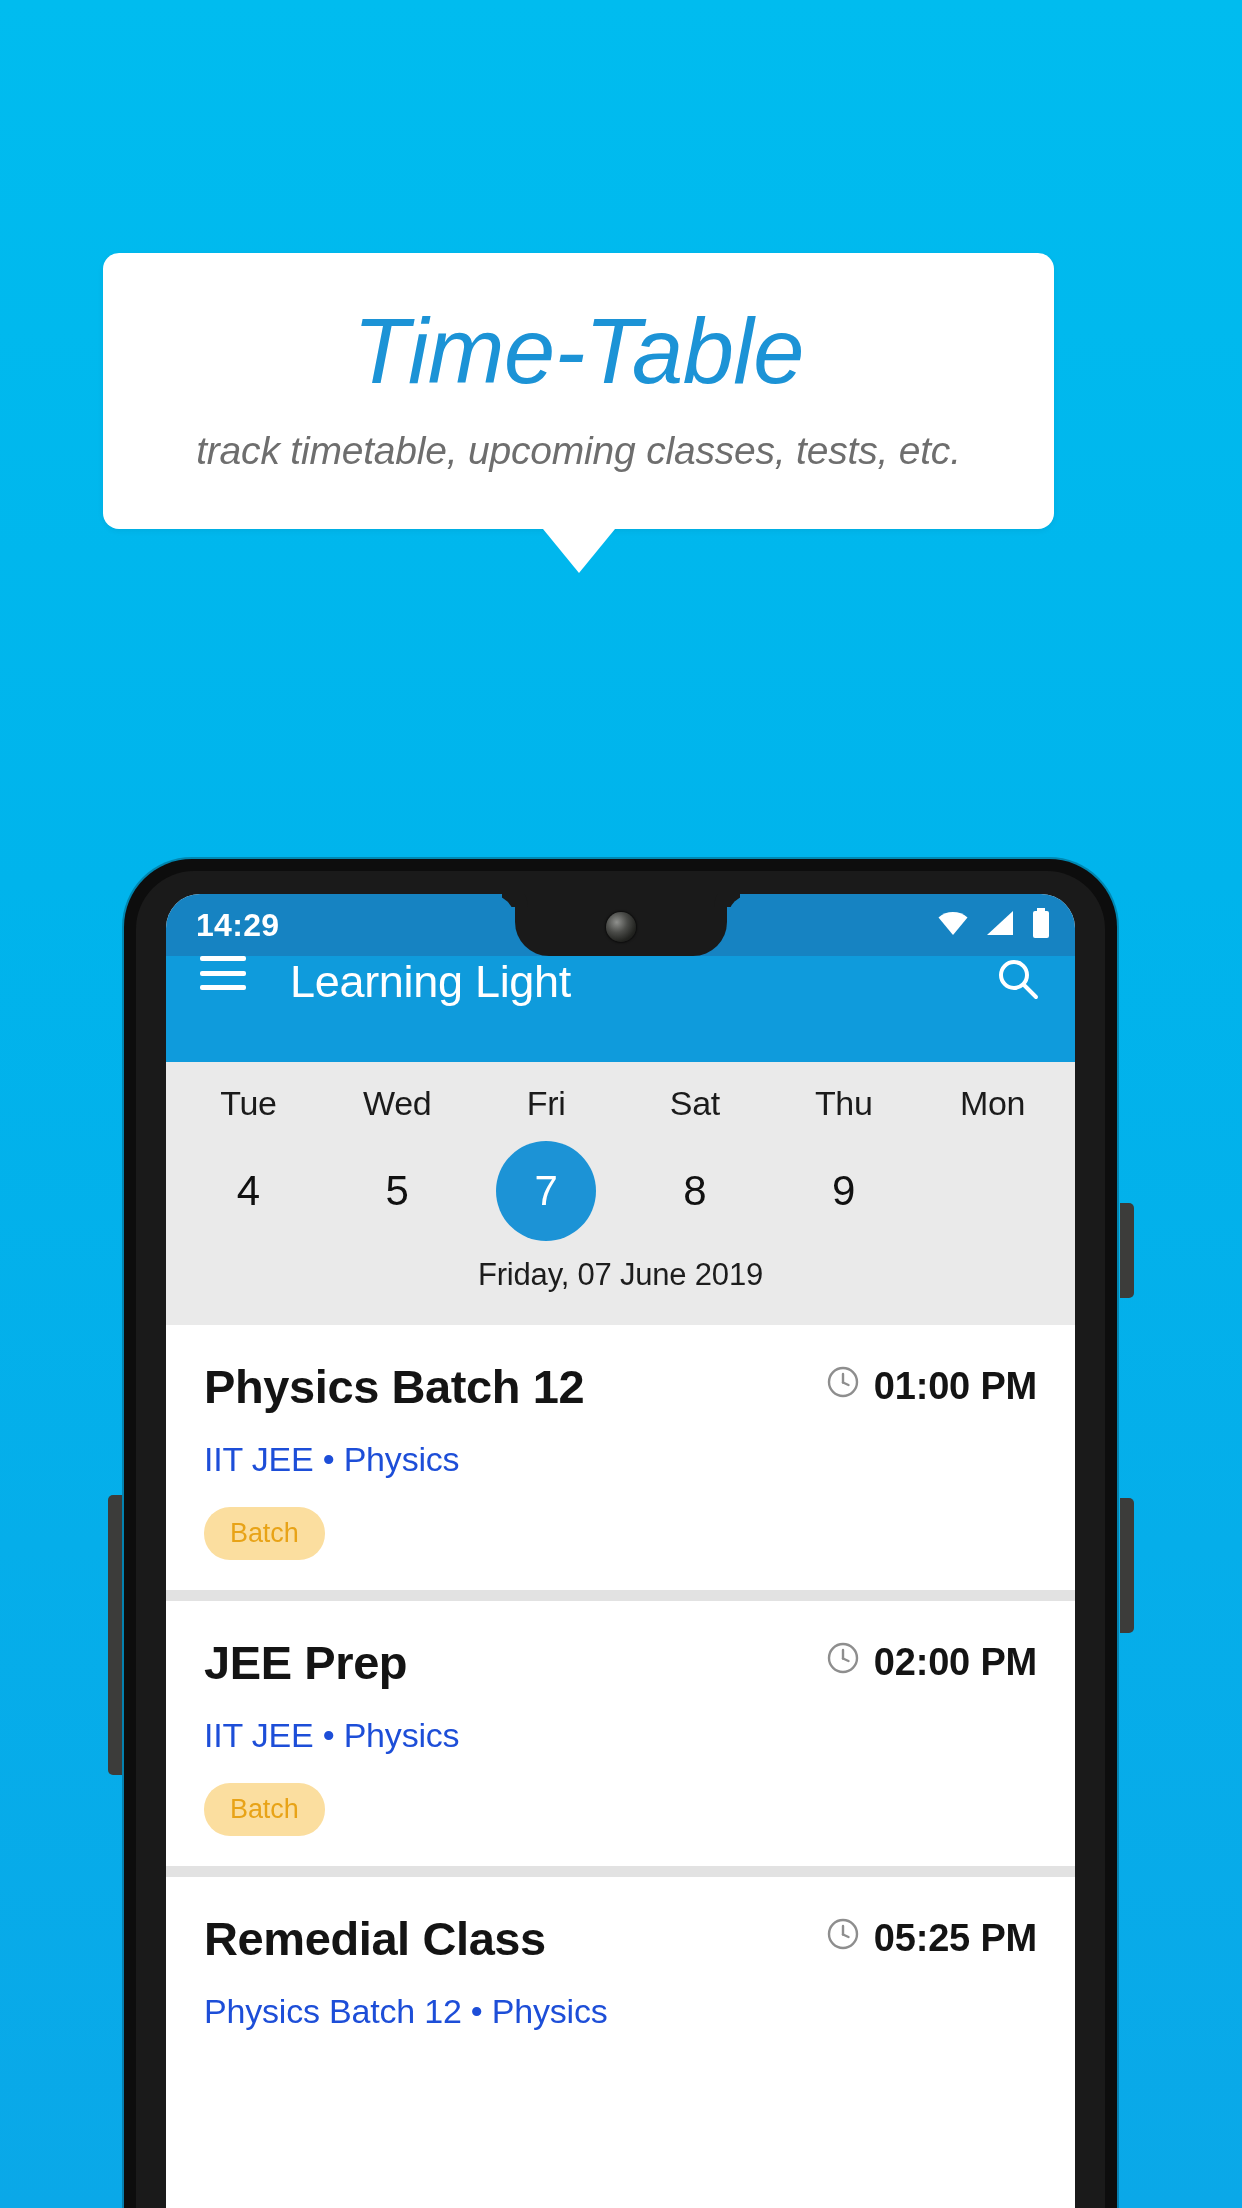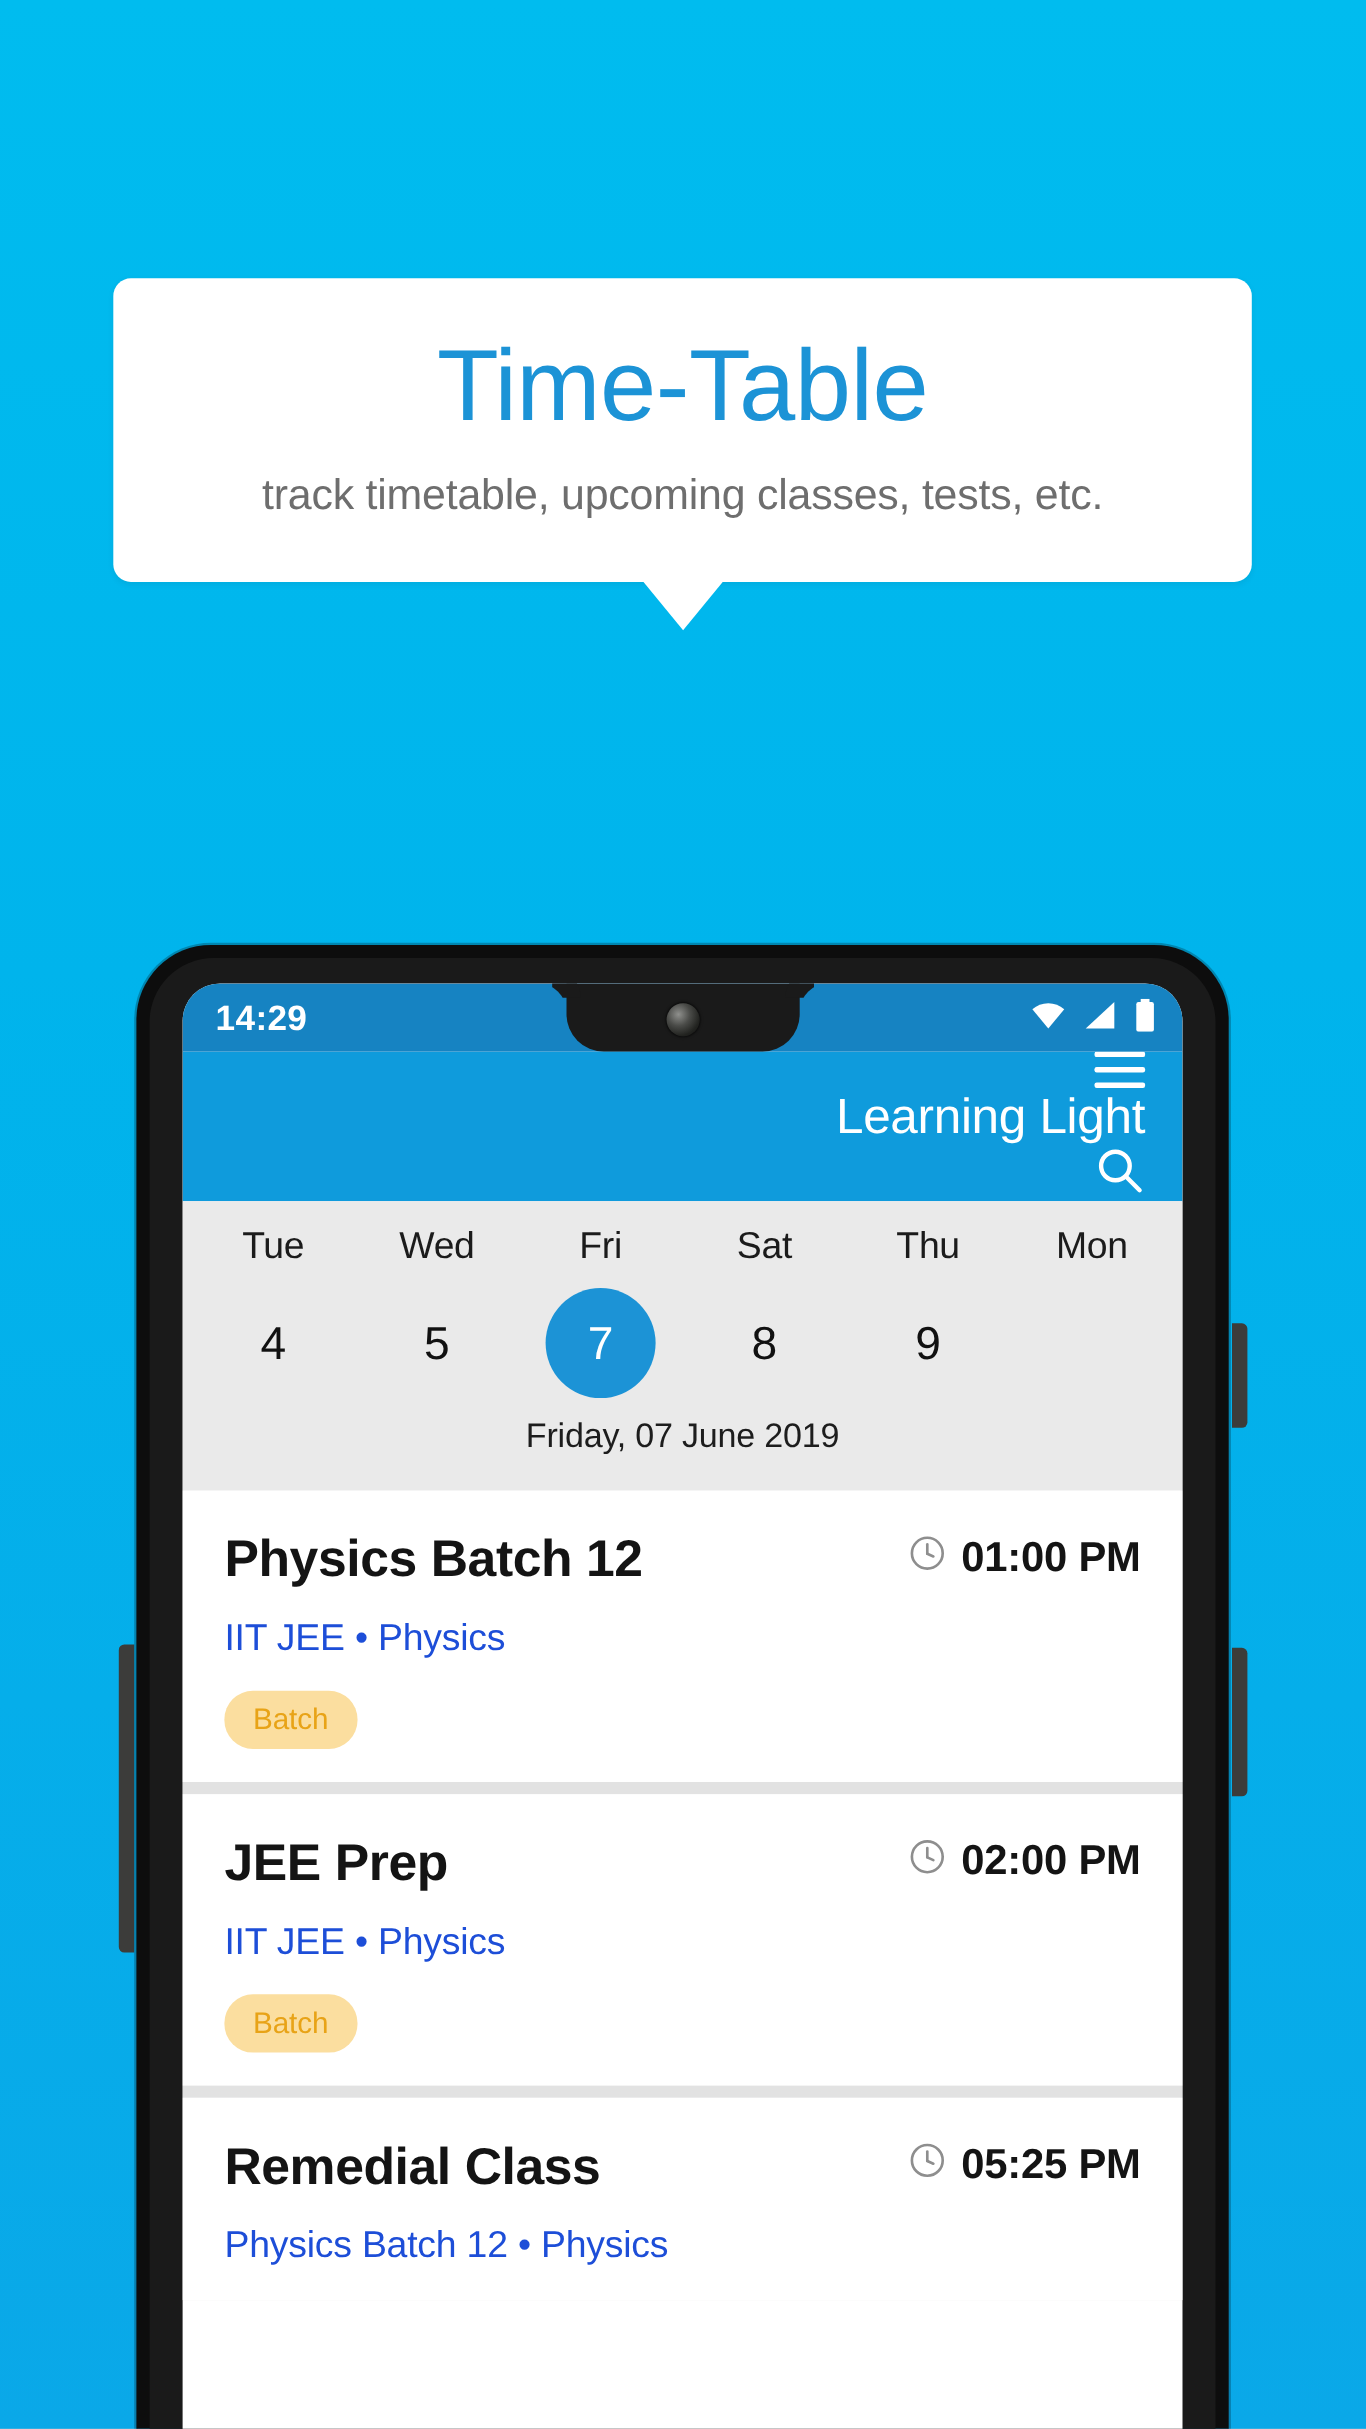--- a/index.html
+++ b/index.html
@@ -11,21 +11,22 @@
   }
   body {
     background: linear-gradient(180deg, #00BCEF 0%, #00B4EC 40%, #0AA8E8 100%);
     position: relative;
   }
 
   
   .bubble-wrap {
     position: absolute;
     left: 103px; top: 253px;
-    width: 1035px;
+    width: 951px;
+    font-style: italic;
   }
   .bubble {
     background: #ffffff;
     border-radius: 16px;
     padding: 52px 40px 56px 40px;
     text-align: center;
     box-shadow: 0 2px 6px rgba(0,0,0,0.06);
   }
   .bubble-title {
     color: #1C93D6;
@@ -142,27 +143,26 @@
   .status-icons {
     margin-left: auto;
     display: flex;
     align-items: center;
     gap: 16px;
   }
   .ic-wifi, .ic-signal, .ic-batt { display: block; }
 
   
   .appbar {
-    height: 136px;
+    height: 106px;
     background: #0F9BDC;
     display: flex;
-    align-items: flex-end;
+    align-items: flex-start;
     padding: 0 34px;
     color: #ffffff;
-    flex-direction: column;
   }
   .hamburger {
     width: 46px; height: 34px;
     display: flex; flex-direction: column; justify-content: space-between;
     cursor: pointer;
   }
   .hamburger span { display:block; height: 5px; background: #ffffff; border-radius: 2px; }
   .appbar-title {
     font-size: 45px;
     font-weight: 400;

